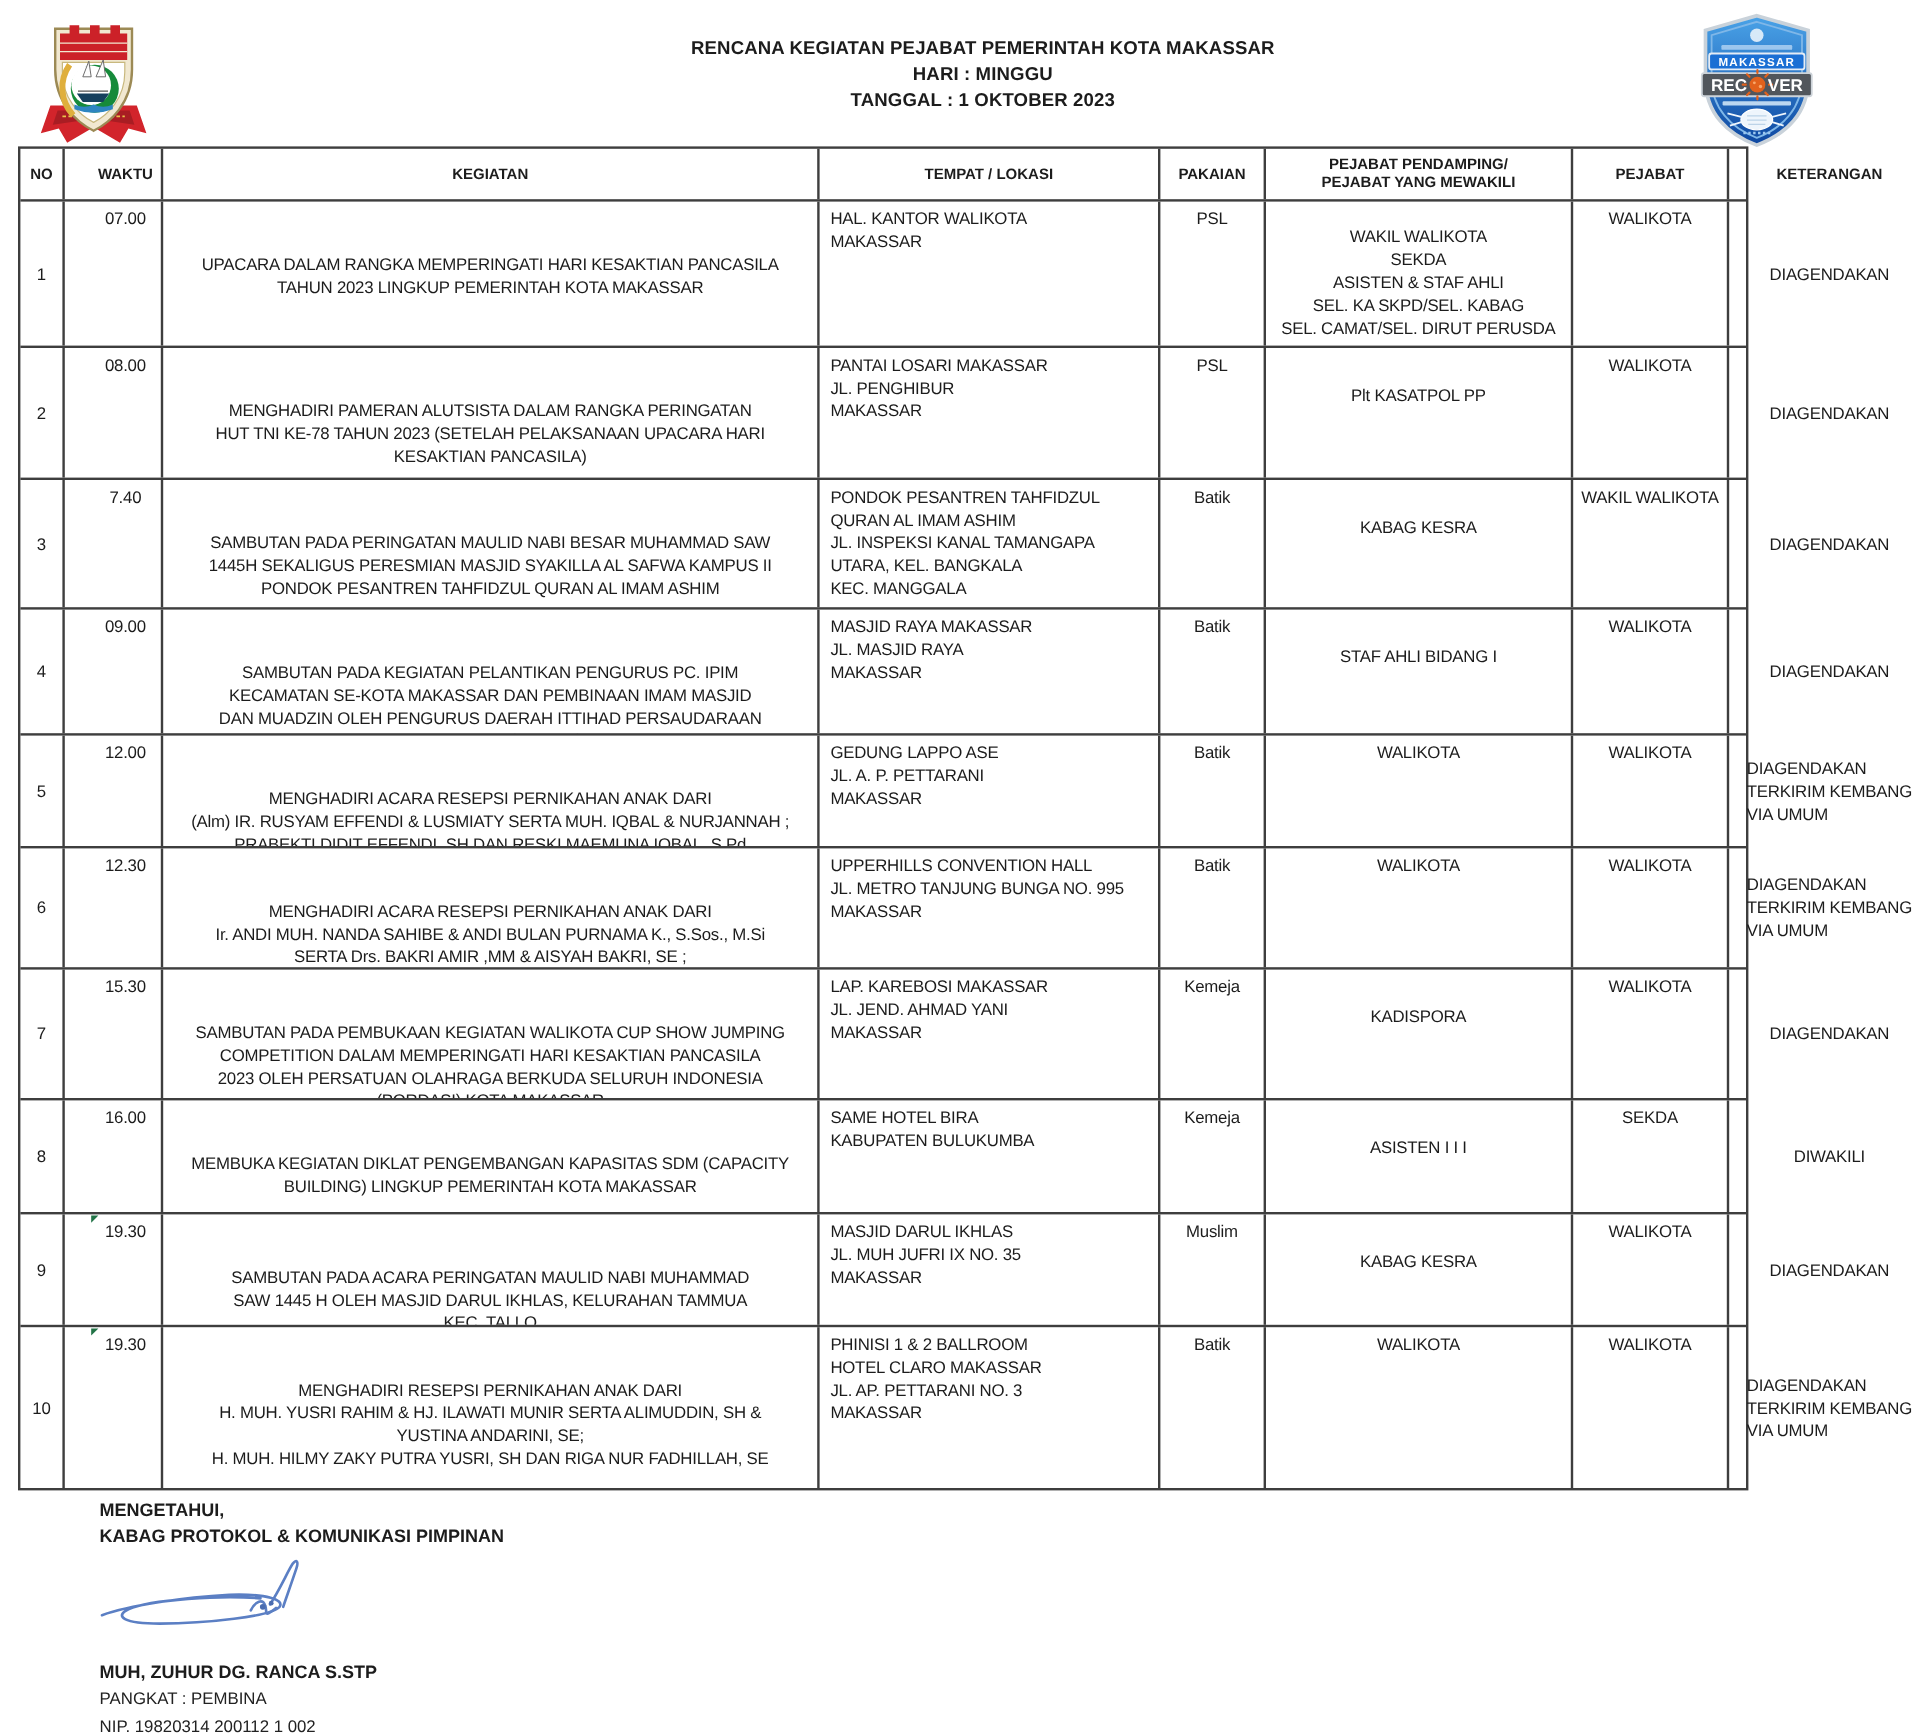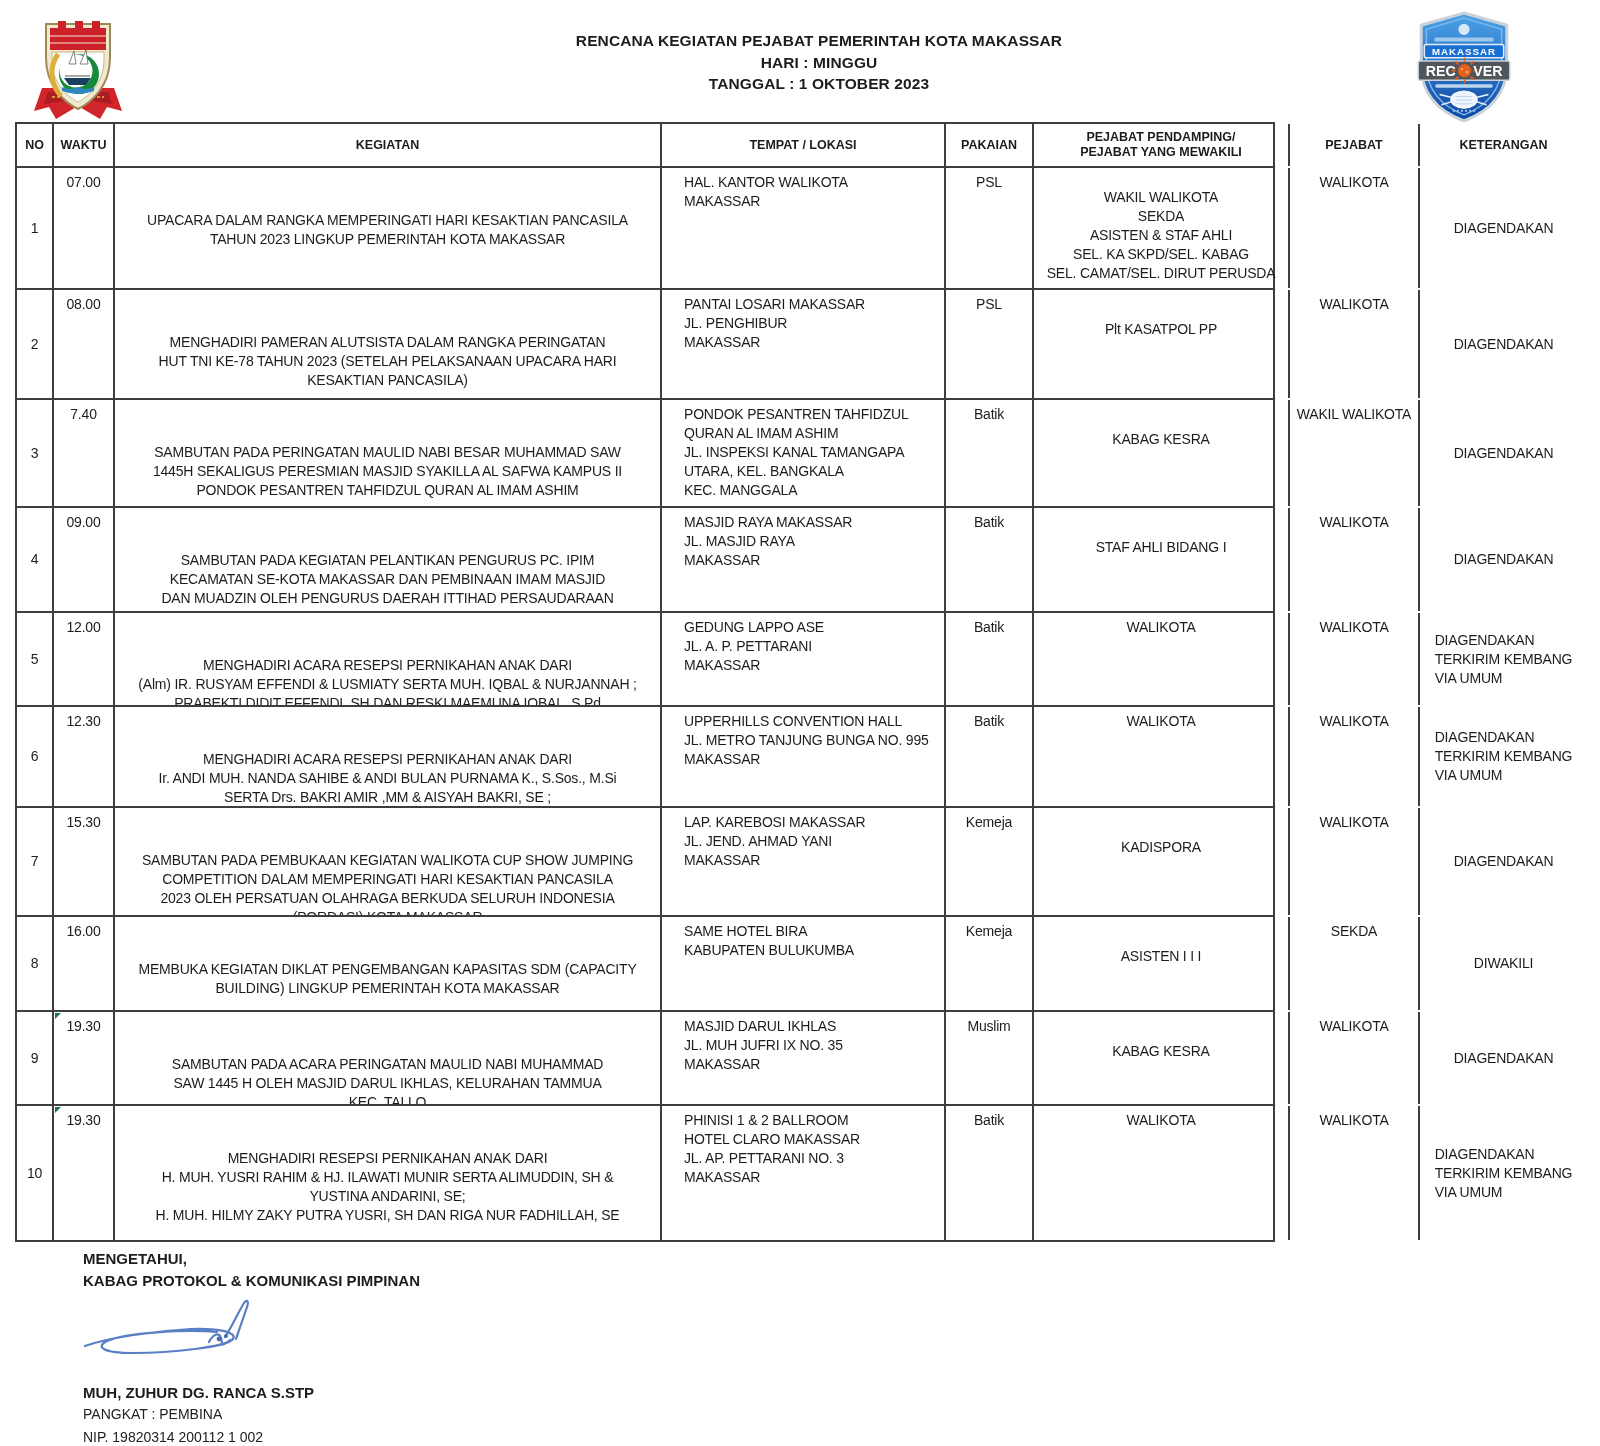--- a/index.html
+++ b/index.html
@@ -6,44 +6,44 @@
   .page{position:relative;width:1600px;height:1446px;background:#ffffff;
         font-family:"Liberation Sans","DejaVu Sans",sans-serif;color:#1c1c1c;overflow:hidden;}
 
   
   .logo-left{position:absolute;left:28px;top:12px;width:100px;height:115px;}
   .logo-right{position:absolute;left:1408px;top:10px;width:112px;height:114px;}
   .title-block{position:absolute;left:0;top:30px;width:1570px;text-align:center;
                font-weight:bold;font-size:15.5px;line-height:21.5px;letter-spacing:.1px;margin-left:34px;}
 
   
-  .sched-table{position:absolute;left:15px;top:122px;width:1260px;border:2px solid #3e3e3e;box-sizing:border-box;}
+  .sched-table{position:absolute;left:15px;top:122px;width:1442px;border:2px solid #3e3e3e;box-sizing:border-box;}
   .trow,.thead{display:flex;box-sizing:border-box;}
   .thead{height:44px;border-bottom:2px solid #3e3e3e;}
   .trow{border-bottom:2px solid #3e3e3e;}
   #tbody .trow:last-child{border-bottom:none;}
   .c{box-sizing:border-box;border-right:2px solid #3e3e3e;font-size:14px;line-height:19px;
      letter-spacing:-0.2px;overflow:hidden;white-space:pre;}
   .c:last-child{border-right:none;}
   .th{display:flex;align-items:center;justify-content:center;text-align:center;
       font-weight:bold;font-size:12.5px;line-height:15px;letter-spacing:0;white-space:pre-line;}
   .col-no{flex:0 0 37px;}
-  .col-waktu{flex:0 0 61px;}
+  .col-waktu{flex:0 0 61px;margin-left:21px;}
   .col-kegiatan{flex:0 0 547px;}
   .col-tempat{flex:0 0 284px;}
   .col-pakaian{flex:0 0 88px;}
   .col-pendamping{flex:0 0 256px;}
   .col-pejabat{flex:0 0 130px;}
   .col-keterangan{flex:0 0 167px;}
 
   .no{display:flex;align-items:center;justify-content:center;}
   .waktu{position:relative;text-align:center;padding-top:5px;}
   .kegiatan{padding:5px 6px 0 6px;text-align:center;}
   .keg-cp{font-weight:bold;font-style:italic;}
-  .tempat{padding:5px 6px 0 22px;text-align:left;}
+  .tempat{padding:5px 6px 0 9px;text-align:left;}
   .pakaian{text-align:center;padding-top:5px;}
   .pendamping{text-align:center;padding-top:30px;}
   .pejabat{text-align:center;padding-top:5px;}
   .keterangan{display:flex;align-items:center;justify-content:center;white-space:pre-line;}
 
   #tbody .trow:nth-child(1){height:122px}
   #tbody .trow:nth-child(2){height:110px}
   #tbody .trow:nth-child(3){height:108px}
   #tbody .trow:nth-child(4){height:105px}
   #tbody .trow:nth-child(5){height:94px}

